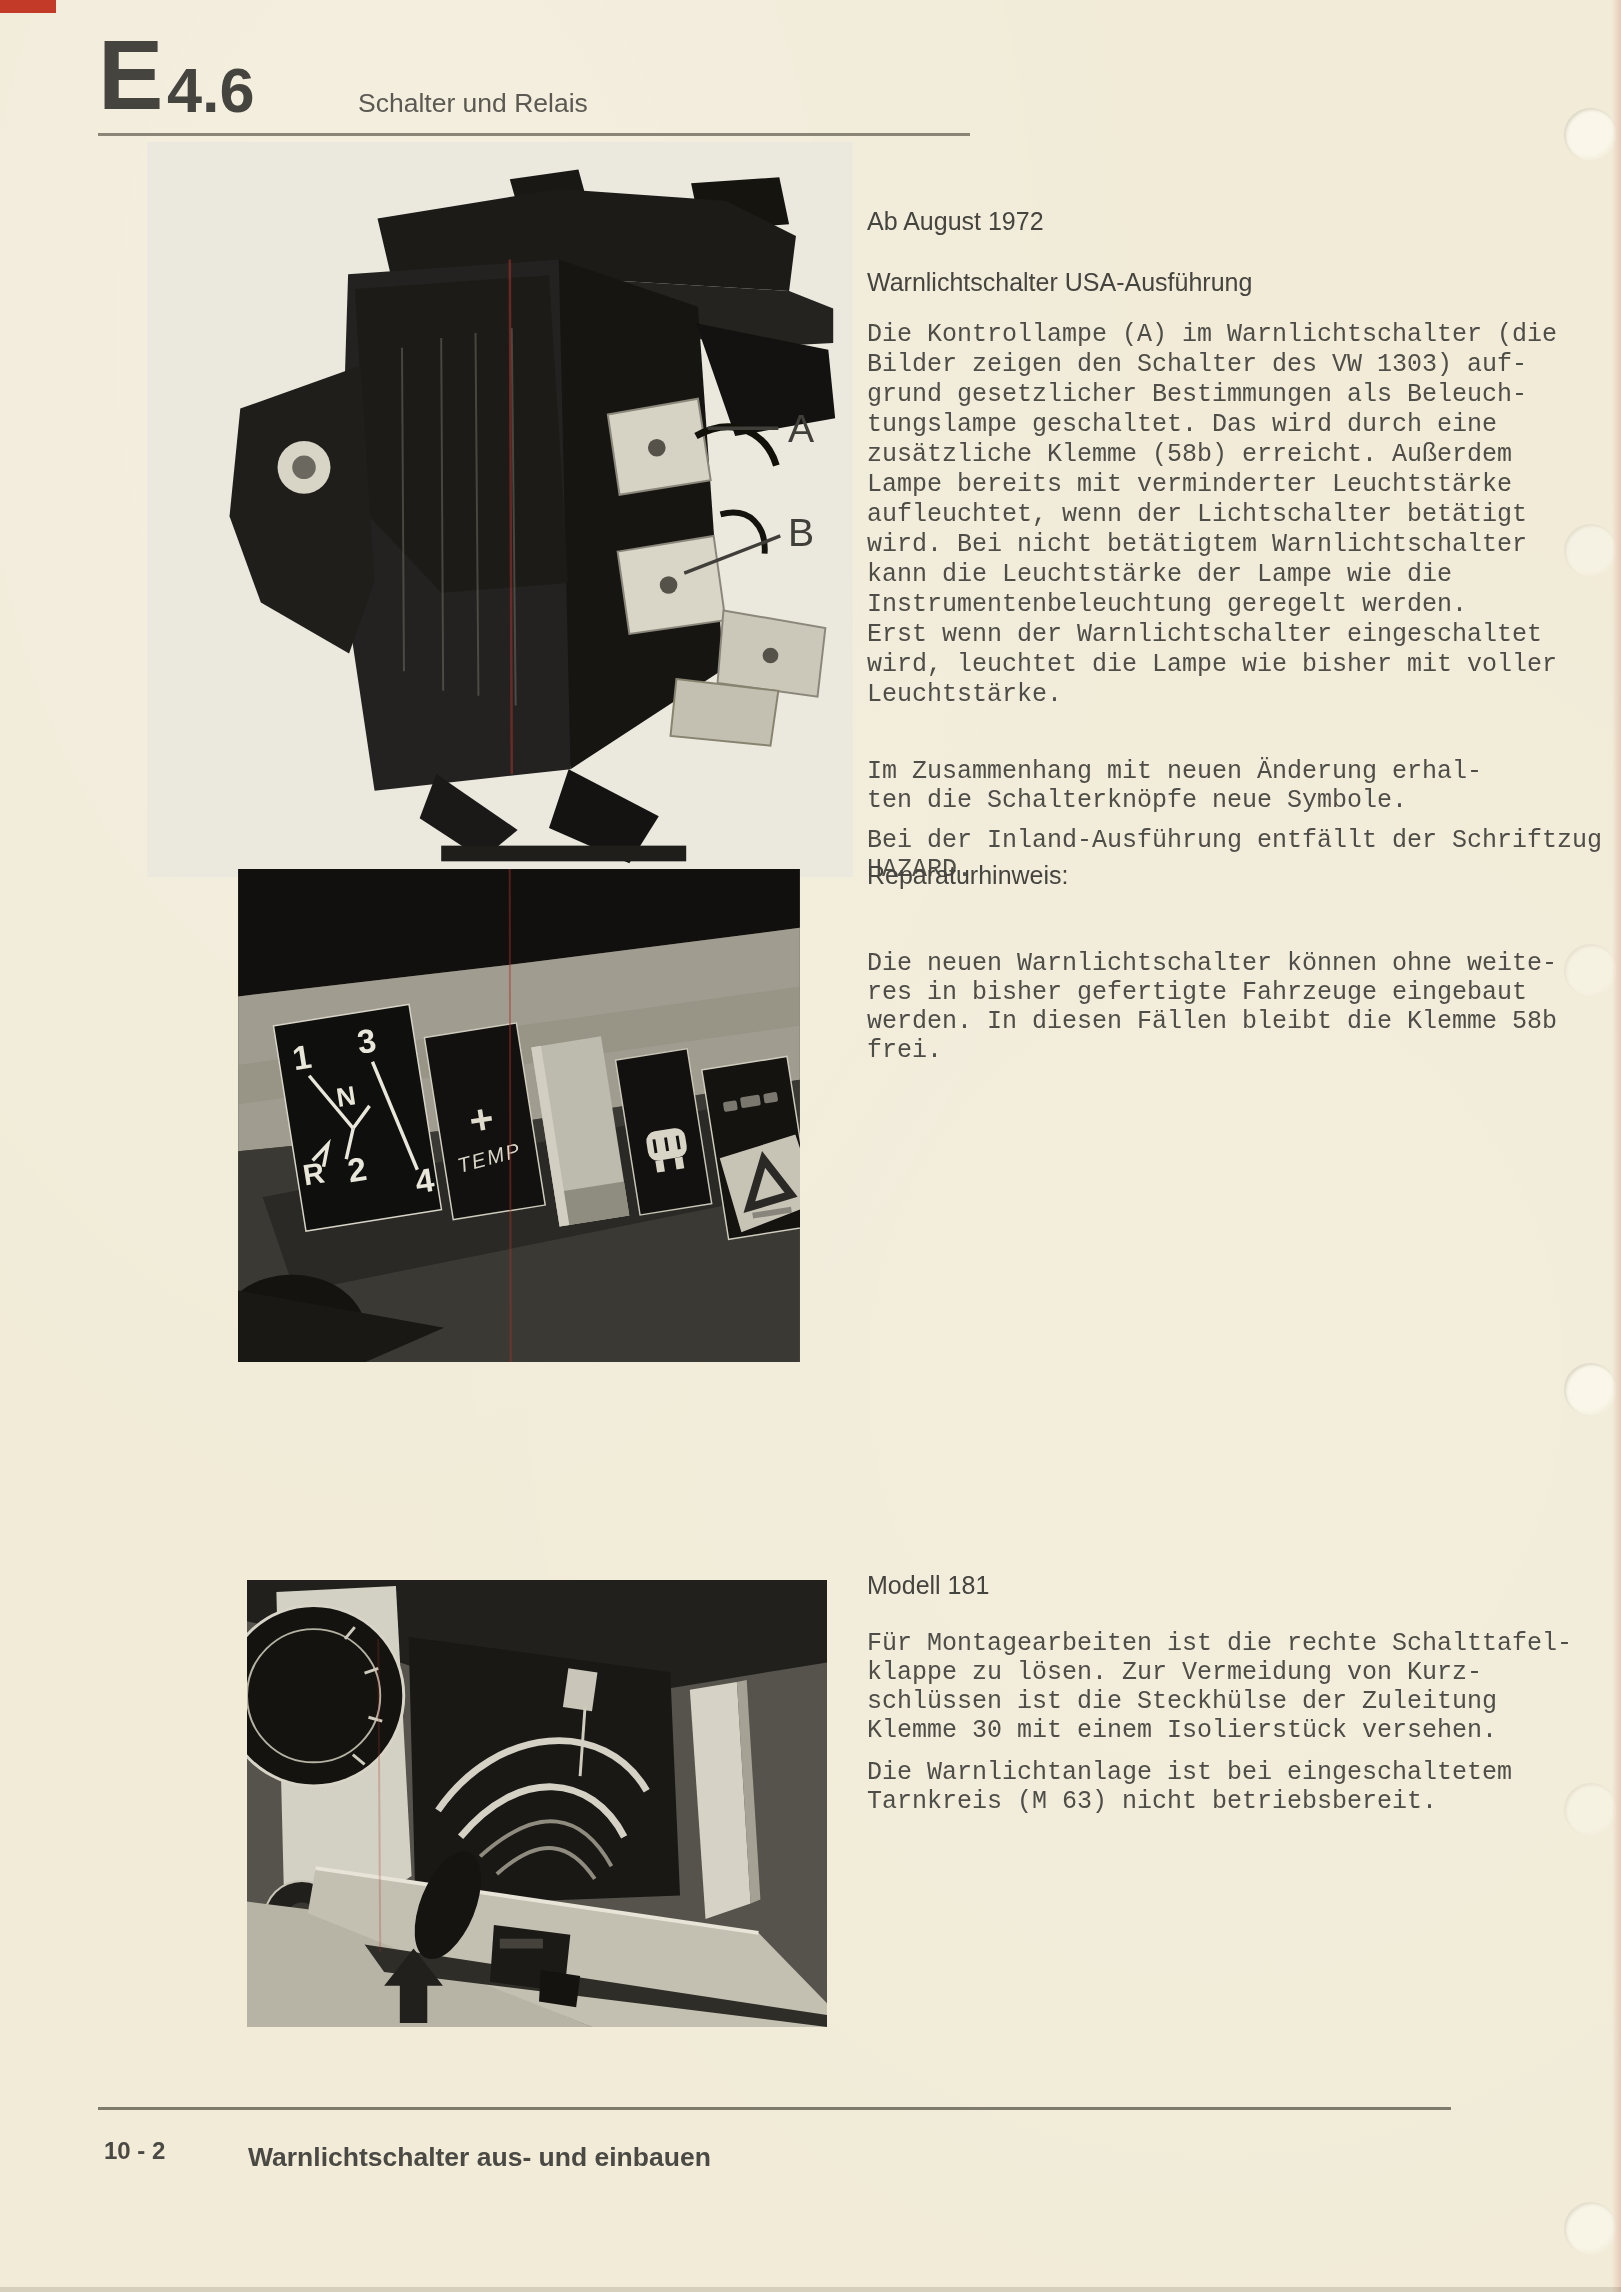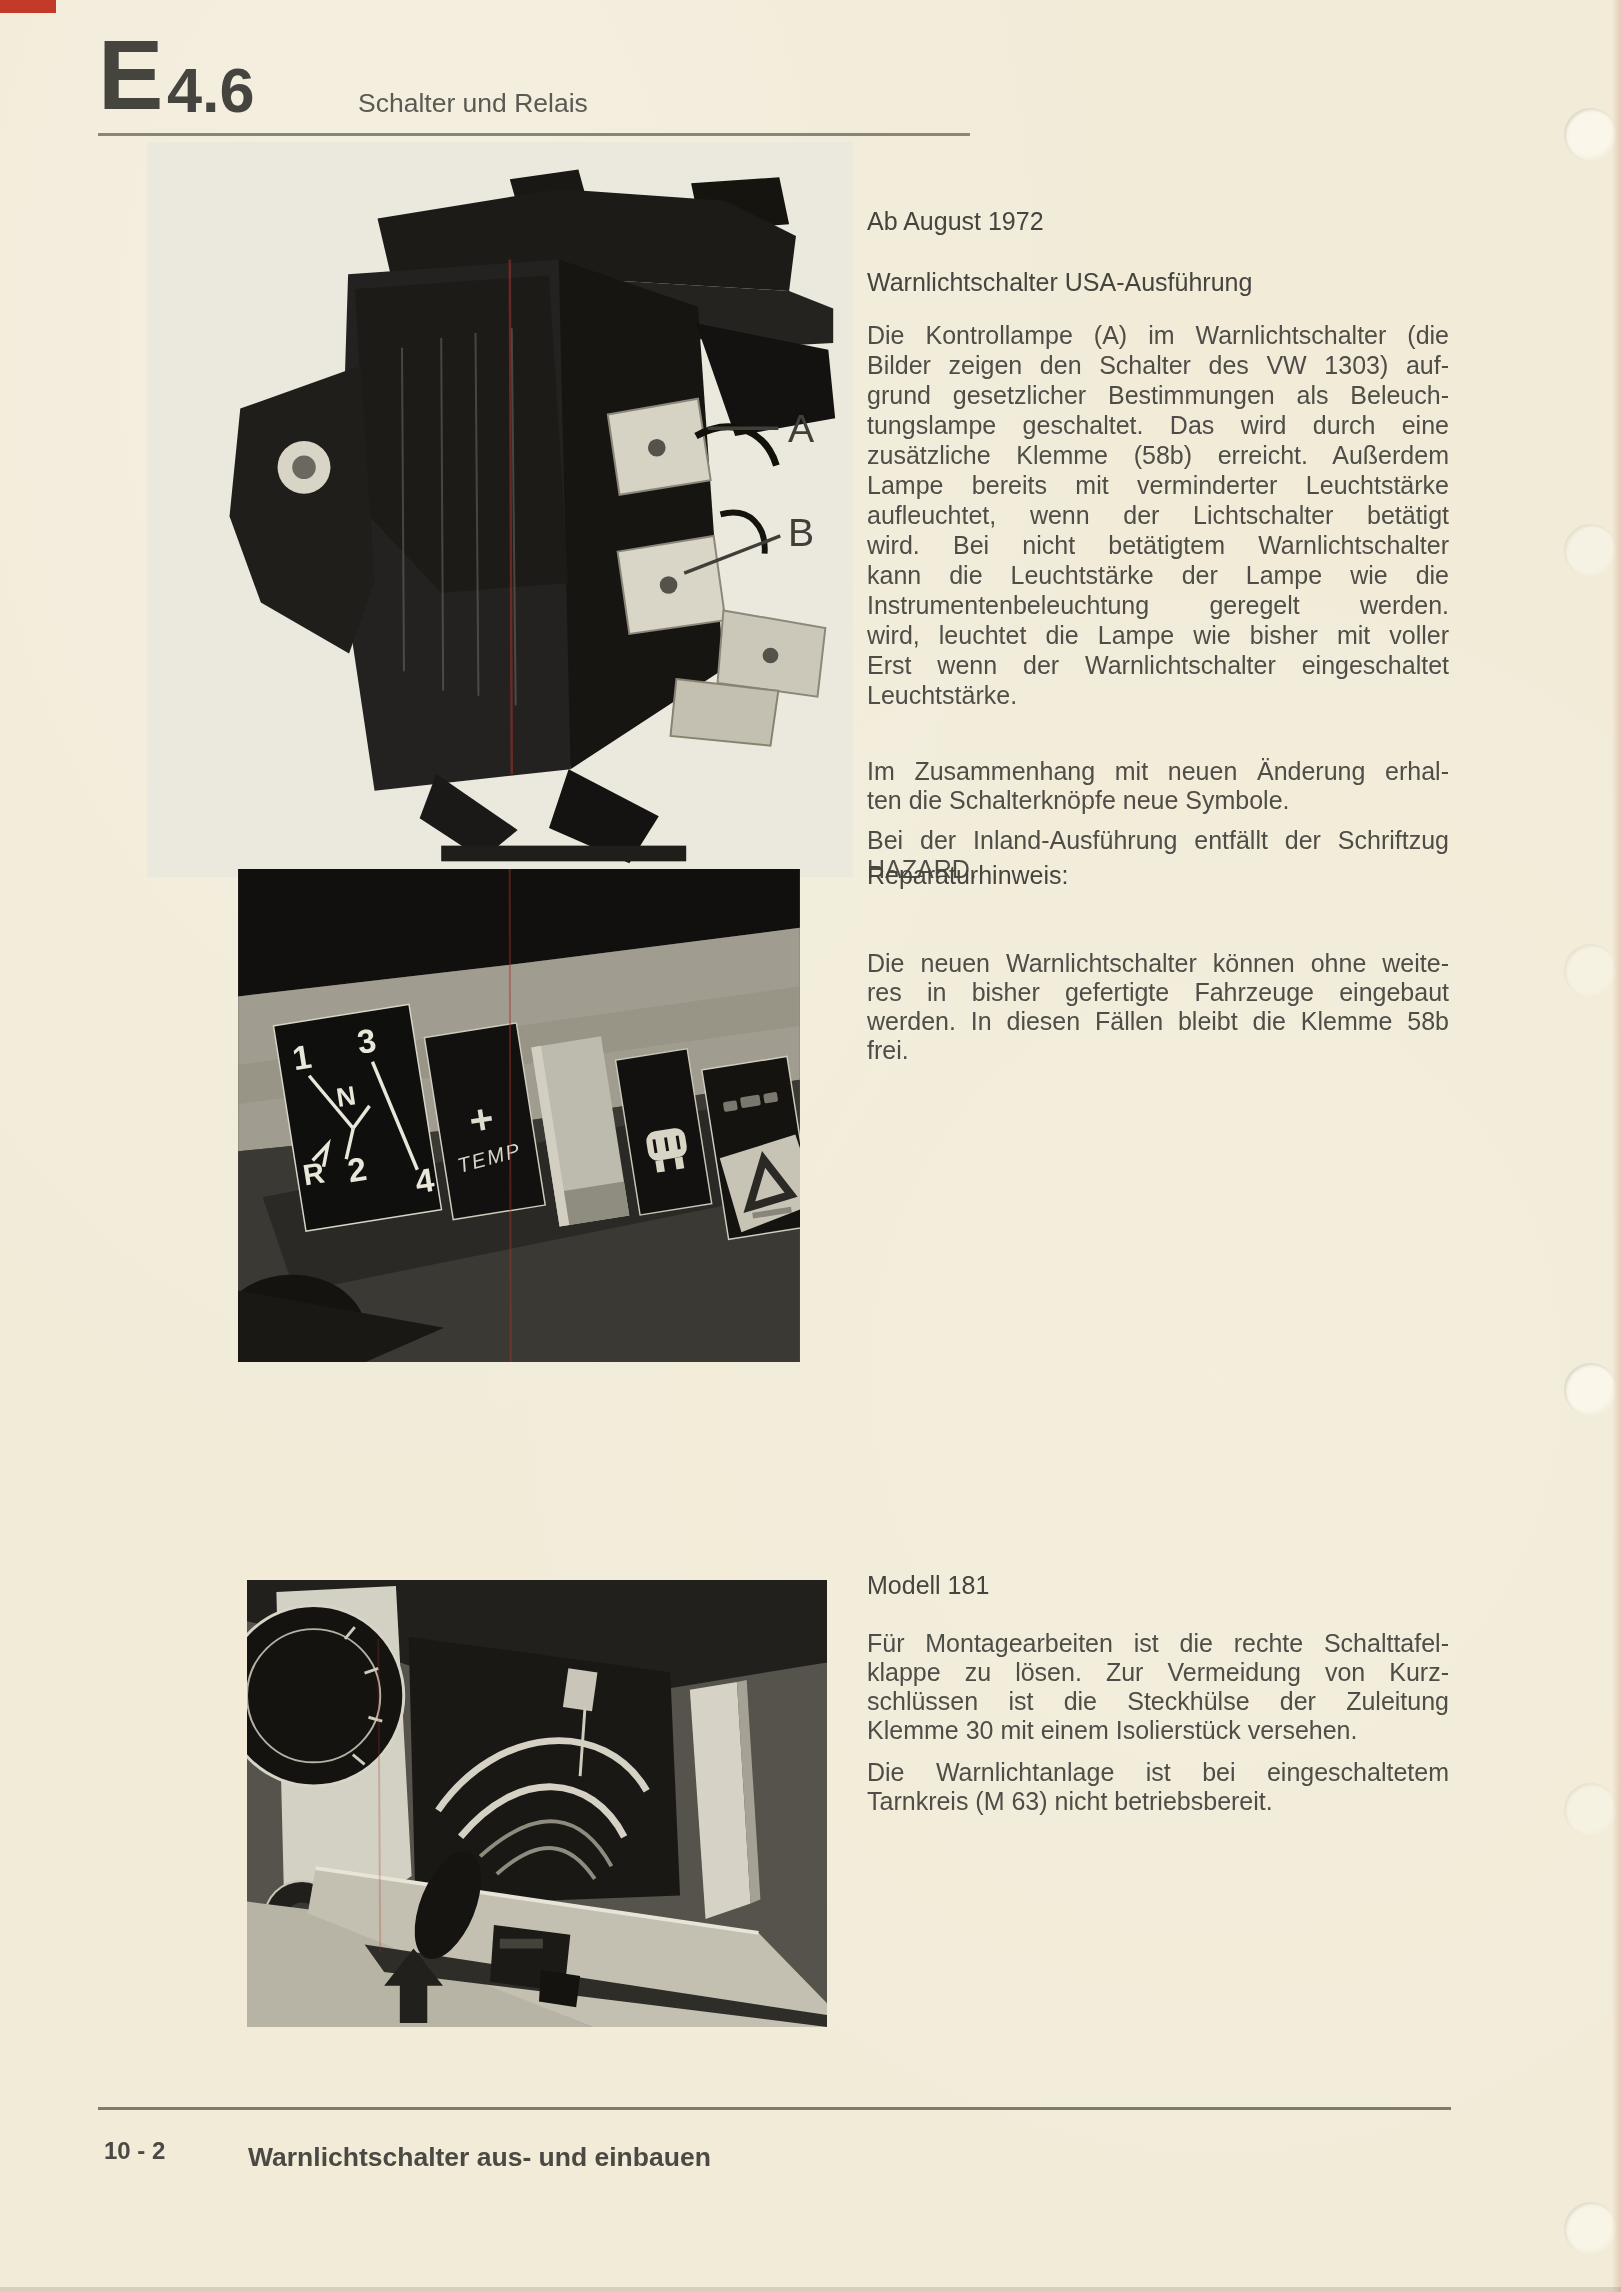--- a/index.html
+++ b/index.html
@@ -17,21 +17,21 @@
   }
   .abs{position:absolute;}
   
   #code-letter{left:98px;top:25.5px;font-size:98px;line-height:1;font-weight:700;color:#45443f;letter-spacing:-2px;}
   #code-number{left:167px;top:59px;font-size:63px;line-height:1;font-weight:700;color:#45443f;text-align:right;}
   #header-subtitle{left:358px;top:88px;font-size:26.5px;color:#5b5952;}
   #header-rule{left:98px;top:133px;width:872px;height:2.9px;background:#8a8576;}
   
   .col{left:867px;width:582px;font-size:25px;line-height:30px;}
   .h{font-weight:400;color:#45443f;}
-  .pline{text-align:justify;text-align-last:justify;white-space:nowrap;}
+  .pline{text-align:justify;text-align-last:justify;white-space:nowrap;font-family:Liberation Mono, monospace;}
   .pline.last{text-align:left;text-align-last:left;}
   .p30 div{height:29px;line-height:29px;}
   .p31 div{height:30px;line-height:30px;}
   
   #footer-rule{left:98px;top:2107px;width:1353px;height:2.9px;background:#7e7a6c;}
   #footer-number{left:104px;top:2137px;font-size:24px;font-weight:700;color:#4a4944;}
   #footer-caption{left:248px;top:2142px;font-size:26.5px;font-weight:700;color:#4a4944;}
   
   .photo{display:block;}
   
@@ -122,22 +122,22 @@
     <div class="pline">Die Kontrollampe (A) im Warnlichtschalter (die</div>
     <div class="pline">Bilder zeigen den Schalter des VW 1303) auf-</div>
     <div class="pline">grund gesetzlicher Bestimmungen als Beleuch-</div>
     <div class="pline">tungslampe geschaltet. Das wird durch eine</div>
     <div class="pline">zusätzliche Klemme (58b) erreicht. Außerdem</div>
     <div class="pline">Lampe bereits mit verminderter Leuchtstärke</div>
     <div class="pline">aufleuchtet, wenn der Lichtschalter betätigt</div>
     <div class="pline">wird. Bei nicht betätigtem Warnlichtschalter</div>
     <div class="pline">kann die Leuchtstärke der Lampe wie die</div>
     <div class="pline">Instrumentenbeleuchtung geregelt werden.</div>
+    <div class="pline">Erst wenn der Warnlichtschalter eingeschaltet</div>
     <div class="pline">wird, leuchtet die Lampe wie bisher mit voller</div>
-    <div class="pline">Erst wenn der Warnlichtschalter eingeschaltet</div>
     <div class="pline last">Leuchtstärke.</div>
   </div>
 
   <div class="abs col p30" style="top:757px">
     <div class="pline">Im Zusammenhang mit neuen Änderung erhal-</div>
     <div class="pline last">ten die Schalterknöpfe neue Symbole.</div>
   </div>
 
   <div class="abs col p30" style="top:826px">
     <div class="pline">Bei der Inland-Ausführung entfällt der Schriftzug</div>

